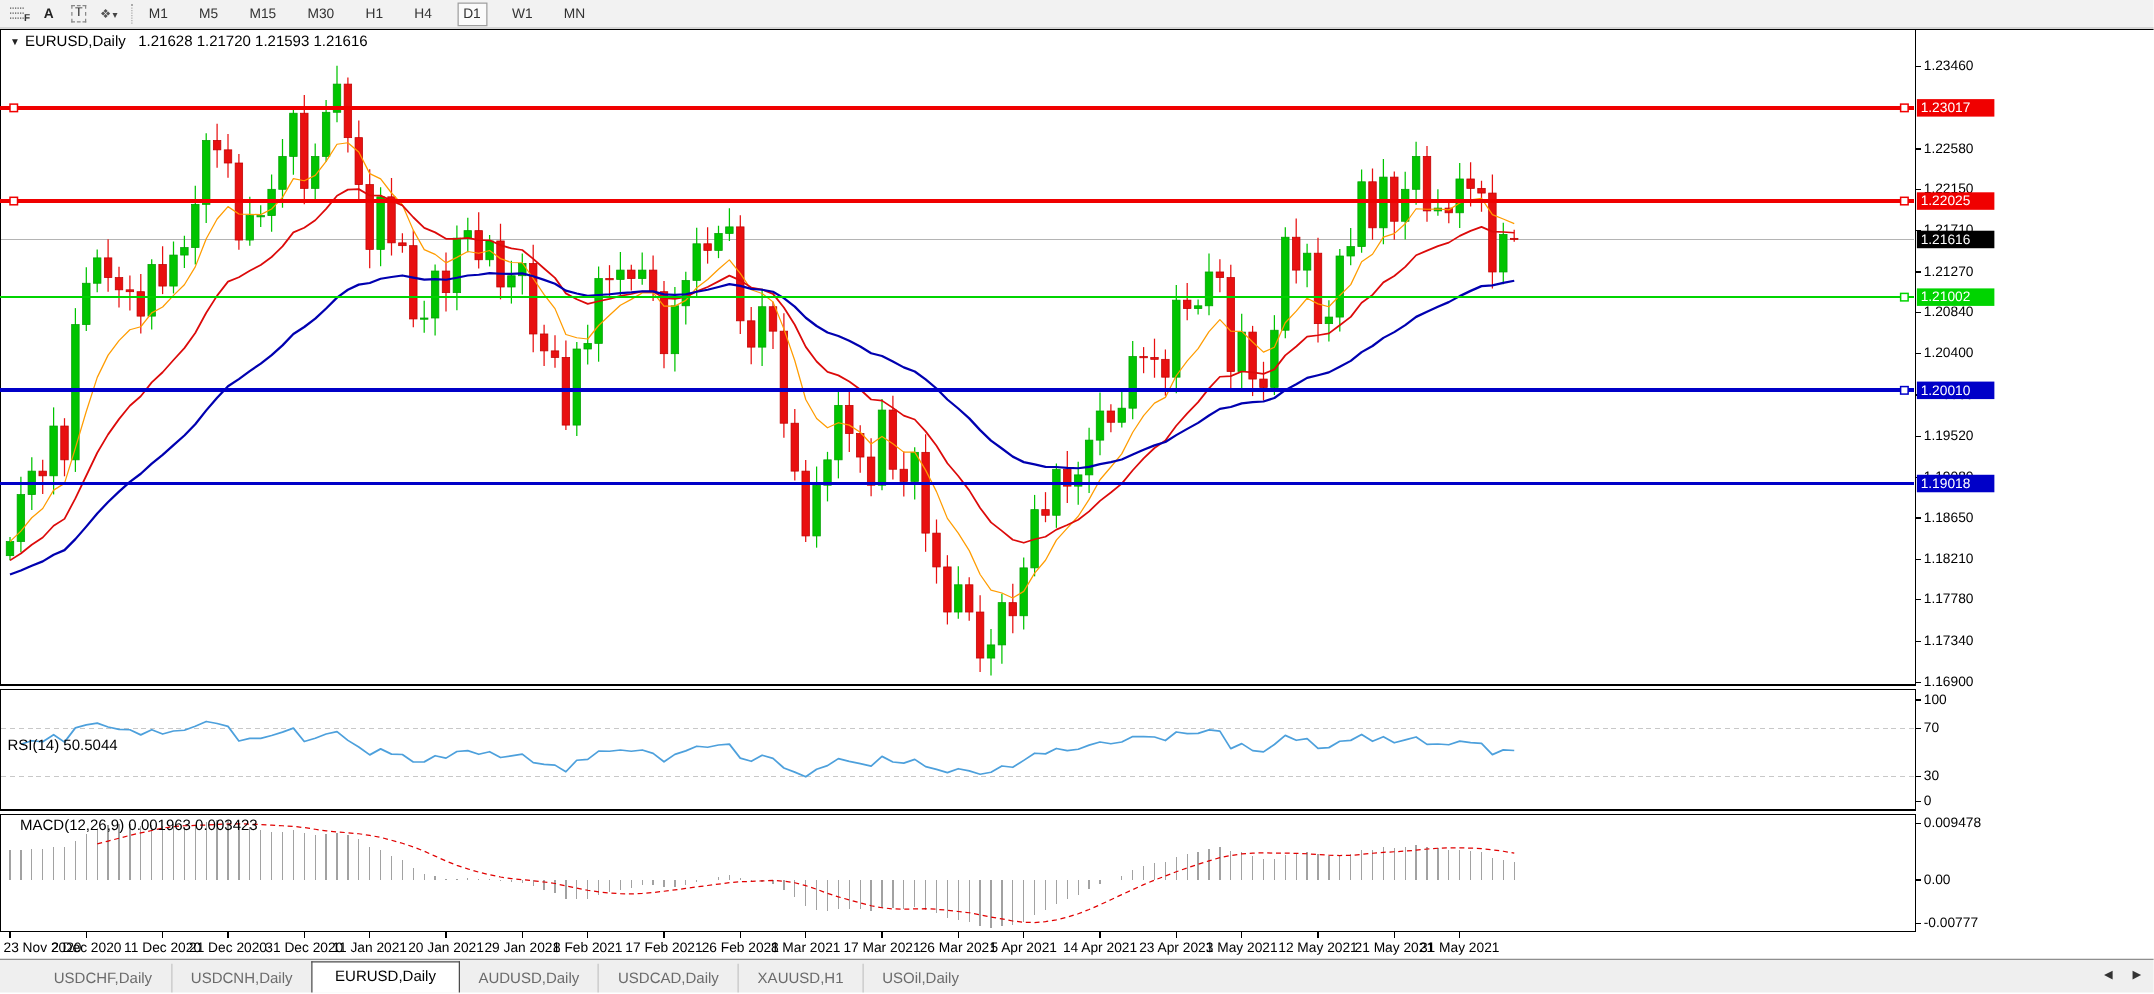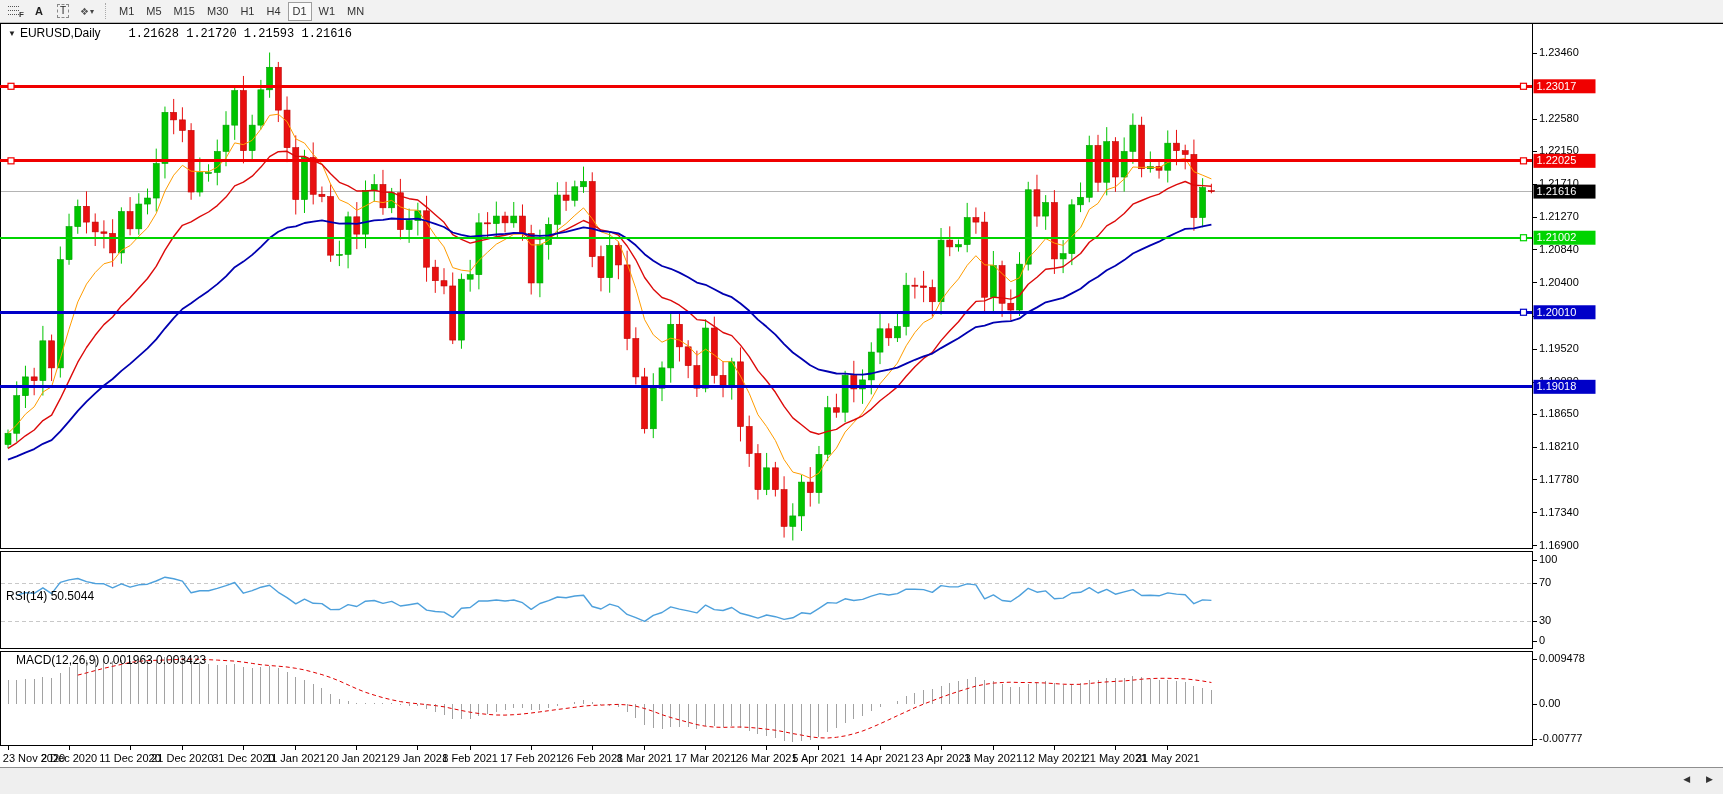--- a/index.html
+++ b/index.html
@@ -13,21 +13,21 @@
   .fib-glyph b{position:absolute;right:-2px;bottom:-2px;font-size:8px;font-weight:bold;color:#333;font-style:normal;}
   .t-dashed{border:1px dashed #888;padding:0 2px;font-size:10px;line-height:12px;}
   .caret{font-size:8px;color:#444;margin-left:1px;}
   .tb-sep{width:1px;height:16px;border-left:1px dotted #aaa;margin:0 5px;}
   .tf-btn{height:19px;min-width:24px;display:flex;align-items:center;justify-content:center;font-size:11px;color:#333;border:1px solid transparent;padding:0 4px;box-sizing:border-box;}
   .tf-btn.active{background:#fbfbfb;border:1px solid #9e9e9e;}
   
   .chart-wrap{position:relative;width:1723px;height:744px;background:#fff;}
   .overlay-label{position:absolute;font-size:12px;color:#000;white-space:nowrap;z-index:5;}
   .title-marker{font-size:8px;vertical-align:1px;margin-right:4px;color:#222;}
-  .title-ohlc{margin-left:28px;font-family:Liberation Mono, monospace;}
+  .title-ohlc{margin-left:10px;}
   
   .tabbar{height:27px;background:#efefef;border-top:1px solid #8f8f8f;display:flex;align-items:flex-end;padding-left:28px;box-sizing:border-box;position:relative;}
   .tab{font-size:12px;color:#6b6b6b;padding:4px 15px 5px 15px;position:relative;border-left:1px solid #c6c6c6;margin-bottom:0;}
   .tab:first-child{border-left:none;}
   .tab.active{background:#fff;color:#000;border:1px solid #4c4c4c;border-bottom:none;padding:4px 18px 6px 18px;z-index:2;}
   .tab.active + .tab{border-left:none;}
   .tab-scroll{position:absolute;right:10px;top:6px;display:flex;gap:16px;font-size:9px;color:#333;}
   .tab-scroll span{cursor:default;}
 </style>
 </head>
@@ -46,21 +46,21 @@
     <span style="font-weight:bold;">A</span>
   </div>
   <div class="tool-btn">
     <span class="t-dashed">T</span>
   </div>
   <div class="tool-btn">
     <span style="font-size:10px;color:#555;">❖</span>
     <span class="caret">▾</span>
   </div>
   <div class="tb-sep"></div>
-  <div id="tf-buttons" style="display:flex;gap:2px;">
+  <div id="tf-buttons" style="display:flex;gap:15px;">
       <div class="tf-btn">M1</div>
       <div class="tf-btn">M5</div>
       <div class="tf-btn">M15</div>
       <div class="tf-btn">M30</div>
       <div class="tf-btn">H1</div>
       <div class="tf-btn">H4</div>
       <div class="tf-btn active">D1</div>
       <div class="tf-btn">W1</div>
       <div class="tf-btn">MN</div>
     </div>
@@ -613,17 +613,26 @@
     </svg>
 
   <div class="overlay-label" style="left:8px;top:3px;">
     <span class="title-marker">▼</span><span>EURUSD,Daily</span><span class="title-ohlc">1.21628 1.21720 1.21593 1.21616</span>
   </div>
   <div class="overlay-label" style="left:6px;top:530px;margin-top:36px;">RSI(14) 50.5044</div>
   <div class="overlay-label" style="left:16px;top:630px;">MACD(12,26,9) 0.001963 0.003423</div>
 </div>
 
 <div class="tabbar">
+  <div id="tab-strip" style="display:flex;align-items:flex-end;">
+      <div class="tab">USDCHF,Daily</div>
+      <div class="tab">USDCNH,Daily</div>
+      <div class="tab active">EURUSD,Daily</div>
+      <div class="tab">AUDUSD,Daily</div>
+      <div class="tab">USDCAD,Daily</div>
+      <div class="tab">XAUUSD,H1</div>
+      <div class="tab">USOil,Daily</div>
+    </div>
   <div class="tab-scroll">
     <span>◀</span>
     <span>▶</span>
   </div>
 </div>
 
 </body></html>

